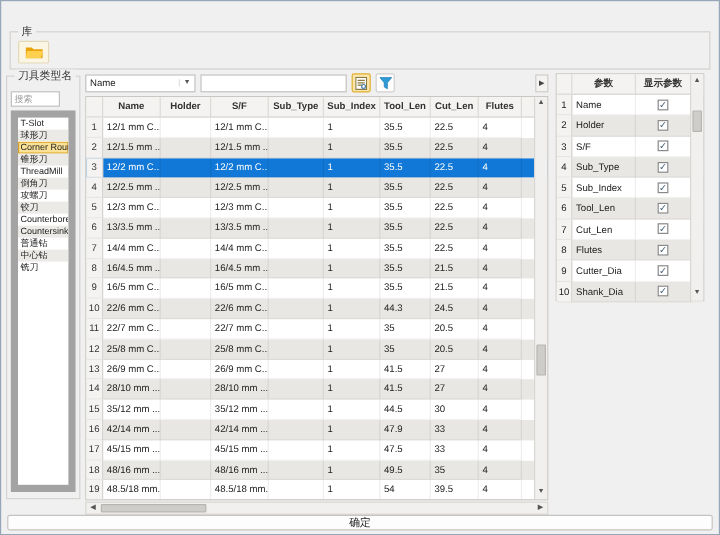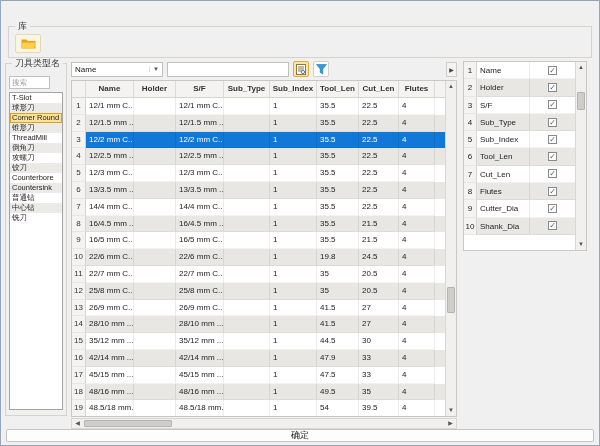--- a/index.html
+++ b/index.html
@@ -24,21 +24,21 @@
   .path-input{flex:1;height:17px;border:1px solid #c2c0bd;border-radius:2px;background:#fff;
     font-family:"Liberation Sans","DejaVu Sans",sans-serif;font-size:8px;color:#333;padding:0 4px;outline:none;}
   .folder-btn{width:26px;height:19px;border:1px solid #e4d8b8;border-radius:2px;background:#fbf5e4;
     display:flex;align-items:center;justify-content:center;cursor:default;}
 
   
   .left-group{left:4px;top:62px;width:62px;bottom:29px;padding-left:32px;}
   .search-input{position:absolute;left:3px;right:16px;top:12px;height:13px;border:1px solid #c2c0bd;
     background:#fff;font-family:"Liberation Sans","DejaVu Sans",sans-serif;font-size:7.5px;padding:0 2px;outline:none;}
   .search-input::placeholder{color:#9b9b9b;}
-  .type-list{position:absolute;left:3px;right:3px;top:28px;bottom:5px;background:#fff;border:1px solid #a3a3a3;overflow:hidden;}
+  .type-list{position:absolute;left:3px;right:3px;top:28px;bottom:5px;background:#fff;border:6px solid #a3a3a3;overflow:hidden;}
   .type-item{height:10px;line-height:10px;padding:0 2px;font-size:7.5px;white-space:nowrap;overflow:hidden;color:#222;}
   .type-item.alt{background:#eceae7;}
   .type-item.sel{background:#fbe196;box-shadow:inset 0 0 0 1px #d9a125;}
 
   
   .mid{position:absolute;left:70px;top:60px;width:386px;bottom:16px;}
   .toolbar{display:flex;align-items:center;gap:4px;height:16px;}
   .combo{width:92px;height:15px;border:1px solid #c2c0bd;background:#fff;display:flex;align-items:center;}
   .combo-val{flex:1;padding-left:3px;font-size:8px;}
   .combo-arr{width:13px;text-align:center;font-size:6px;color:#555;border-left:1px solid #e2e0dd;}
@@ -273,21 +273,21 @@
     <div class="c">21.5</div>
     <div class="c">4</div>
   </div>
           <div class="trow alt">
     <div class="c num">10</div>
     <div class="c">22/6 mm C...</div>
     <div class="c"></div>
     <div class="c">22/6 mm C...</div>
     <div class="c"></div>
     <div class="c">1</div>
-    <div class="c">19.8</div>
+    <div class="c">44.3</div>
     <div class="c">24.5</div>
     <div class="c">4</div>
   </div>
           <div class="trow">
     <div class="c num">11</div>
     <div class="c">22/7 mm C...</div>
     <div class="c"></div>
     <div class="c">22/7 mm C...</div>
     <div class="c"></div>
     <div class="c">1</div>
@@ -393,20 +393,25 @@
     </div>
 
     <div class="hsb">
       <span class="arr lf">◀</span>
       <span class="thumb"></span>
       <span class="arr rt">▶</span>
     </div>
   </div>
 
   <div class="rp">
+    <div class="rp-head">
+      <div class="hc"></div>
+      <div class="hc">参数</div>
+      <div class="hc">显示参数</div>
+    </div>
     <div id="param-body">
         <div class="prow">
     <div class="pc num">1</div>
     <div class="pc">Name</div>
     <div class="pc chk">
       <span class="cb">✓</span>
     </div>
   </div>
         <div class="prow alt">
     <div class="pc num">2</div>

